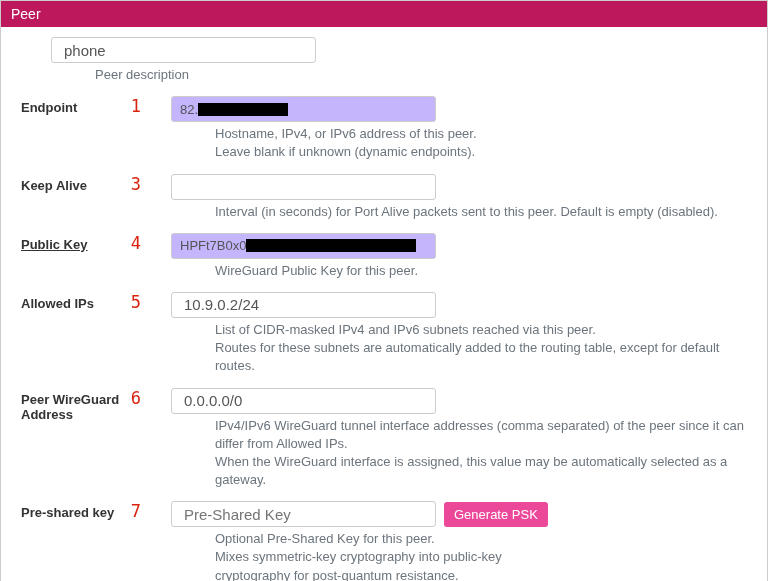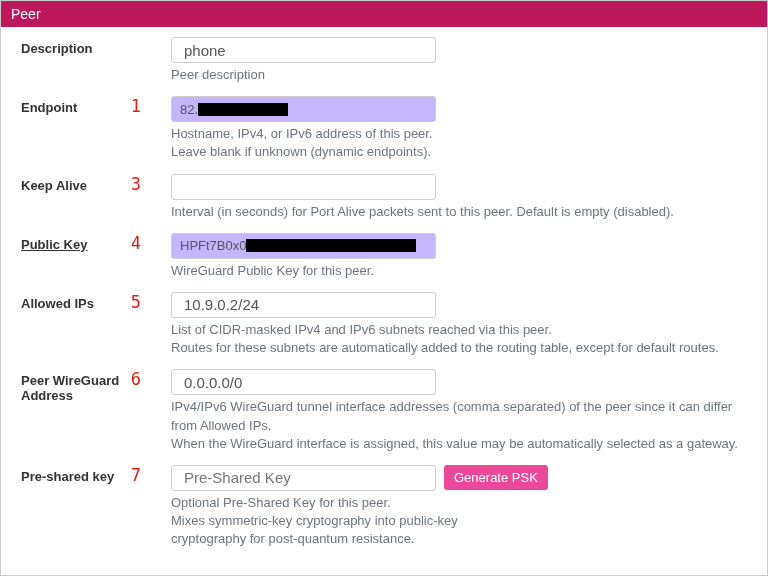--- a/index.html
+++ b/index.html
@@ -64,20 +64,21 @@
       font-size: 15px;
       color: #555;
       height: 26px;
     }
     .help-text {
       font-size: 13px;
       color: #6c757d;
       margin-top: 3px;
       margin-bottom: 10px;
       line-height: 1.4;
+      margin-left: 44px;
     }
     .help-text.narrow {
       max-width: 310px;
     }
     .input-with-btn {
       display: flex;
       align-items: center;
       gap: 8px;
     }
     .btn {
@@ -113,21 +114,20 @@
   </style>
 </head>
 <body>
 
 <div class="panel">
   <div class="panel-header">Peer</div>
 
   <div class="panel-body">
 
     <div class="form-row">
-      <div class="label-col">Description</div>
       <div class="input-col">
         <input class="text-input" type="text" value="phone" style="">
         <div class="help-text">Peer description</div>
       </div>
     </div>
 
     <div class="form-row">
       <div class="label-col">Endpoint</div>
       <span class="marker">1</span>
       <div class="input-col">

